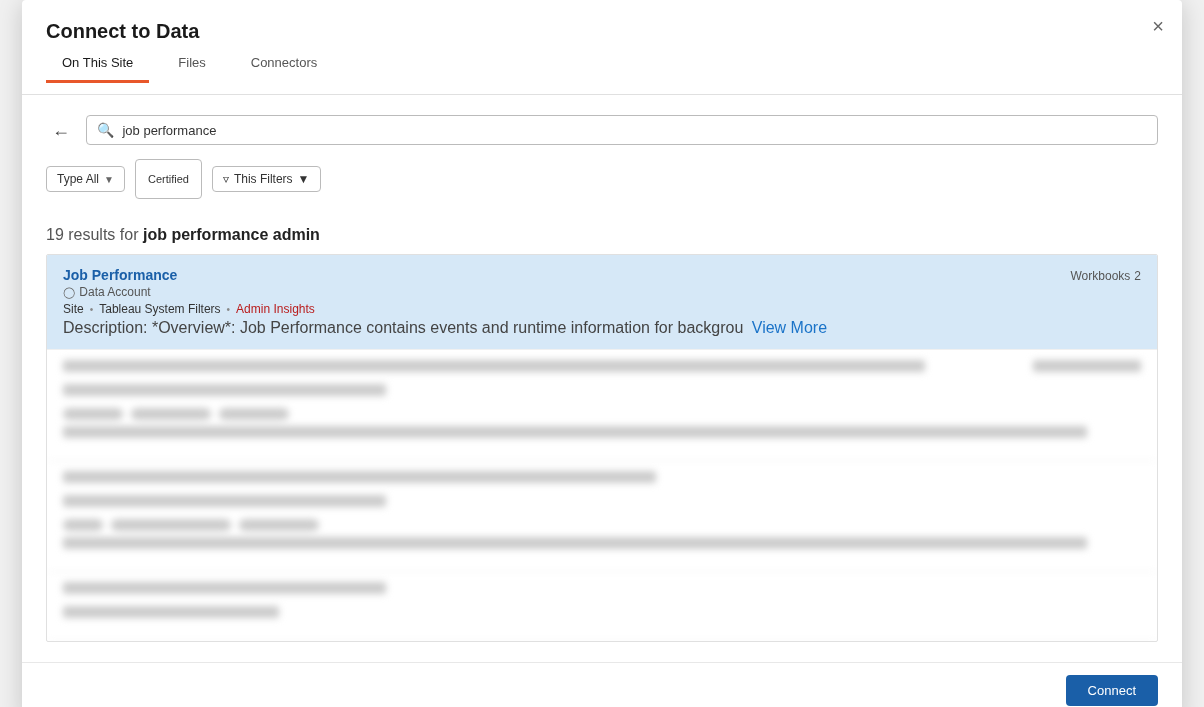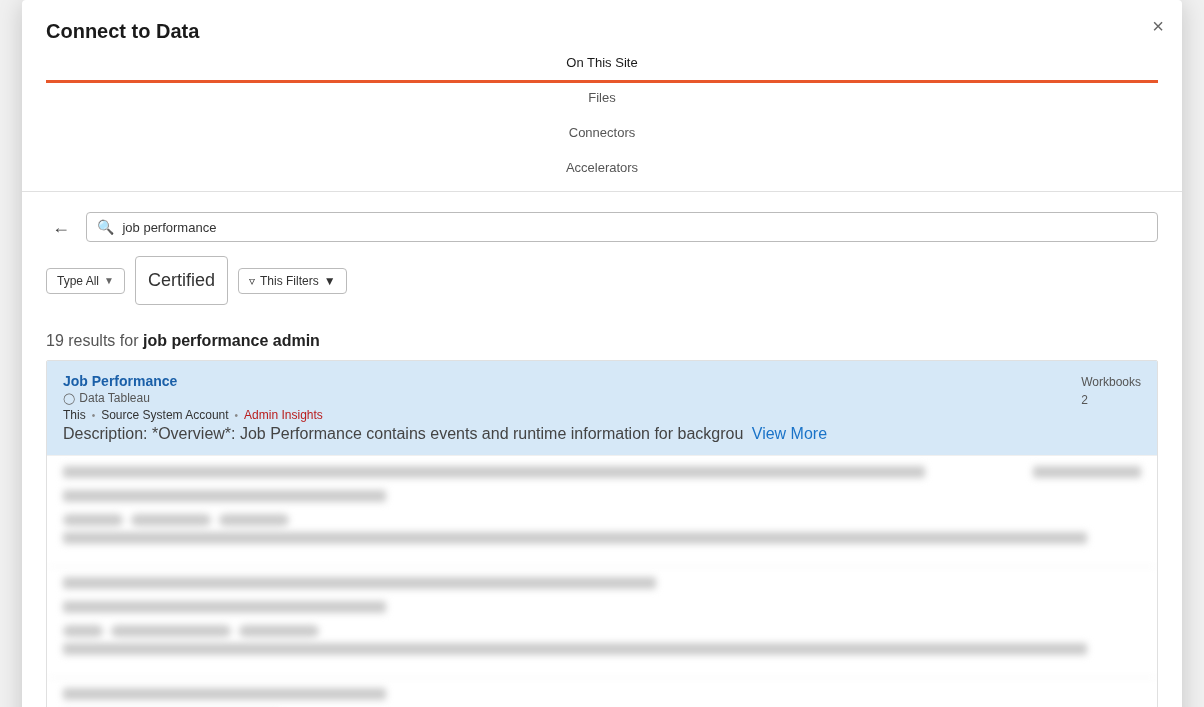--- a/index.html
+++ b/index.html
@@ -16,21 +16,21 @@
       background: #fff;
       width: 1160px;
       min-height: 680px;
       border-radius: 4px;
       box-shadow: 0 4px 24px rgba(0,0,0,0.18);
       position: relative;
       display: flex;
       flex-direction: column;
     }
     .modal-header {
-      padding: 20px 24px 4px 24px;
+      padding: 20px 24px 12px 24px;
       border-bottom: 1px solid #e0e0e0;
     }
     .modal-title {
       font-size: 20px;
       font-weight: 600;
       color: #1a1a1a;
       margin-bottom: 4px;
     }
     .modal-subtitle {
       font-size: 13px;
@@ -47,22 +47,21 @@
       right: 18px;
       background: none;
       border: none;
       font-size: 20px;
       color: #666;
       cursor: pointer;
       line-height: 1;
     }
     .tabs {
       display: flex;
-      gap: 0;
-      flex-direction: column;
+      gap: 13px;
     }
     .tab {
       padding: 8px 16px 10px 16px;
       font-size: 13px;
       color: #555;
       cursor: pointer;
       border-bottom: 3px solid transparent;
       margin-bottom: -1px;
       text-decoration: none;
       background: none;
@@ -139,21 +138,21 @@
     }
     .filter-btn .caret {
       font-size: 10px;
       color: #666;
     }
     .certified-btn {
       border: 1px solid #bbb;
       border-radius: 4px;
       padding: 13px 12px;
       background: #fff;
-      font-size: 18px;
+      font-size: 11px;
       color: #333;
       cursor: pointer;
     }
     .more-filters-btn {
       display: flex;
       align-items: center;
       gap: 5px;
       border: 1px solid #bbb;
       border-radius: 4px;
       padding: 5px 10px;
@@ -228,22 +227,22 @@
       text-decoration: none;
       margin-left: 4px;
     }
     .workbooks-count {
       position: absolute;
       right: 16px;
       top: 14px;
       font-size: 12px;
       color: #555;
       display: flex;
+      align-items: center;
       gap: 4px;
-      flex-direction: column;
     }
     .modal-footer {
       padding: 12px 24px;
       display: flex;
       justify-content: flex-end;
       border-top: 1px solid #e8e8e8;
       align-items: flex-end;
     }
     .connect-btn {
       background: #1a5fa8;
@@ -287,21 +286,20 @@
 <body>
 
 <div class="modal">
   <div class="modal-header">
     <div class="modal-title">Connect to Data</div>
     <button class="close-btn">×</button>
     <div class="tabs">
       <button class="tab active">On This Site</button>
       <button class="tab">Files</button>
       <button class="tab">Connectors</button>
-      <button class="tab">Accelerators</button>
     </div>
   </div>
 
   <div class="modal-body">
     <div class="search-row">
       <button class="back-btn">
         <span>←</span>
       </button>
       <div class="search-box">
         <span class="search-icon">🔍</span>
@@ -326,26 +324,26 @@
       <span>19 results for</span>
       <strong>job performance admin</strong>
     </div>
 
     <div class="results-list">
 
       <div class="result-item selected">
         <div class="result-item-title">Job Performance</div>
         <div class="result-item-type">
           <span class="datasource-icon">◯</span>
-          <span>Data Tableau</span>
+          <span>Data Account</span>
         </div>
         <div class="result-item-meta">
-          <span class="meta-live">This</span>
+          <span class="meta-live">Site</span>
           <span class="bullet">•</span>
-          <span class="meta-owner">Source System Account</span>
+          <span class="meta-owner">Tableau System Filters</span>
           <span class="bullet">•</span>
           <span class="meta-project">Admin Insights</span>
         </div>
         <div class="result-item-desc">
           <span>Description: *Overview*: Job Performance contains events and runtime information for backgrou</span>
           <a href="#">View More</a>
         </div>
         <div class="workbooks-count">
           <span>Workbooks</span>
           <span>2</span>

